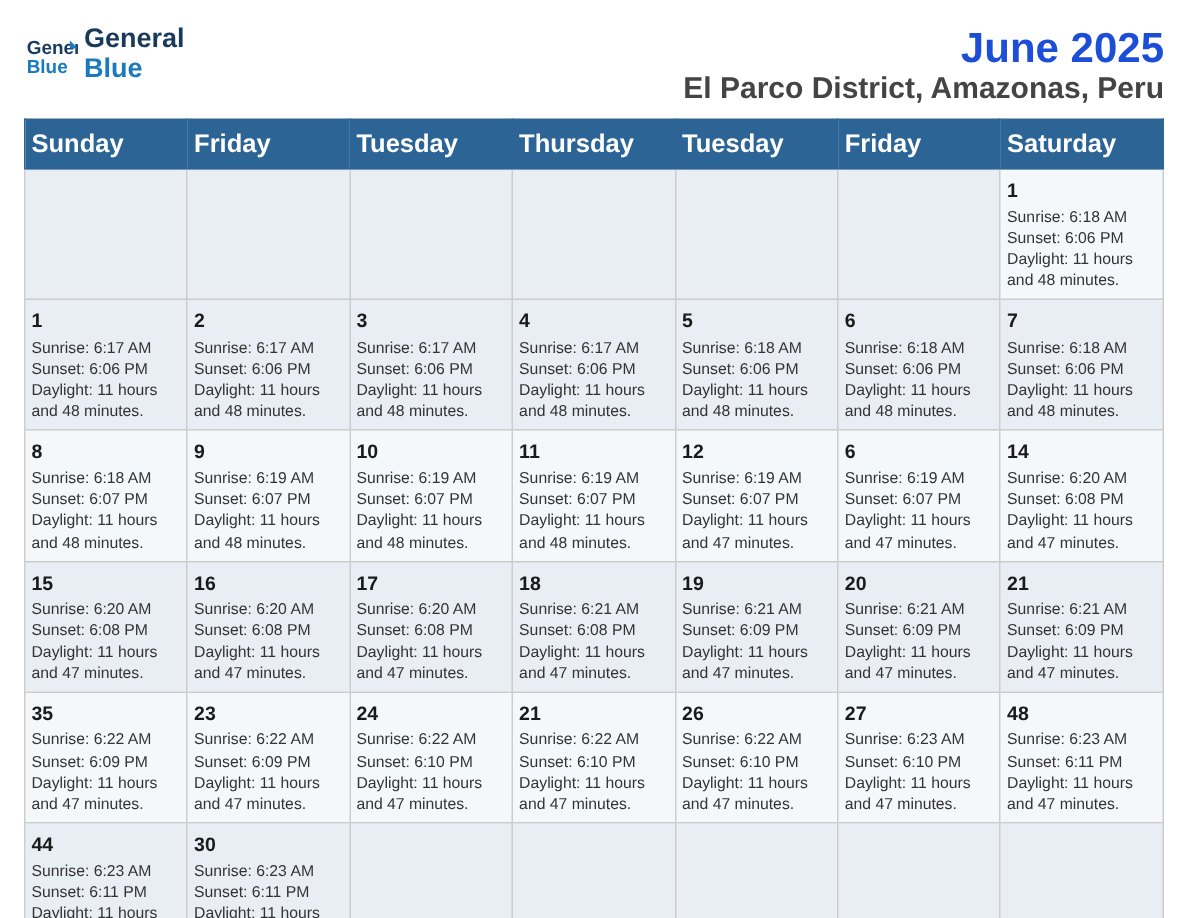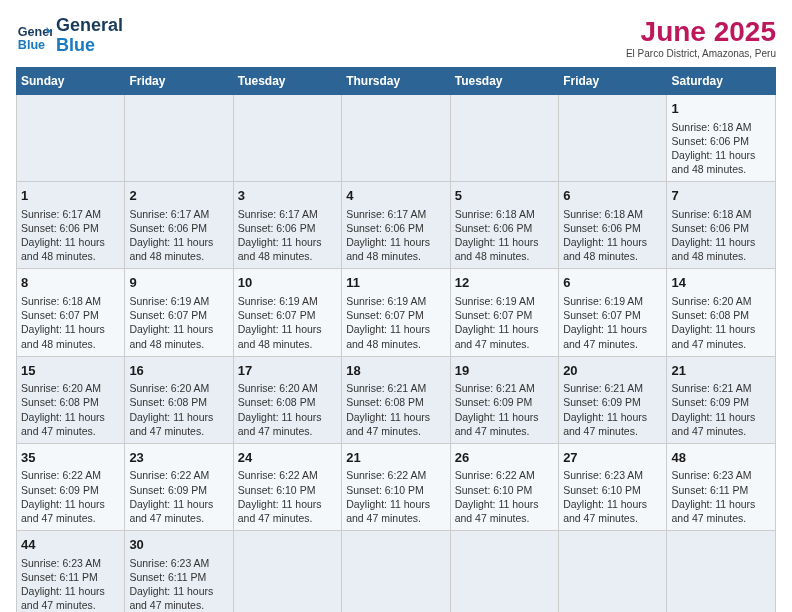--- a/index.html
+++ b/index.html
@@ -29,39 +29,39 @@
     }
     .logo-icon {
       width: 36px;
       height: 36px;
     }
     .title-block {
       text-align: right;
     }
     .title-block h1 {
       font-size: 28px;
-      color: #be185d;
+      color: #1d4ed8;
       font-weight: bold;
     }
     .title-block h2 {
-      font-size: 10px;
+      font-size: 20px;
       color: #444;
-      font-weight: normal;
+      font-weight: bold;
     }
     .calendar {
       width: 100%;
       border-collapse: collapse;
       font-size: 10.5px;
     }
     .calendar thead th {
       background: #2c6496;
       color: #fff;
       padding: 6px 4px;
       text-align: left;
-      font-size: 12px;
+      font-size: 17px;
       font-weight: bold;
       border: 1px solid #2c6496;
     }
     .calendar tbody td {
       vertical-align: top;
       padding: 5px 4px;
       border: 1px solid #ccc;
       width: 109px;
       min-height: 80px;
       color: #333;

